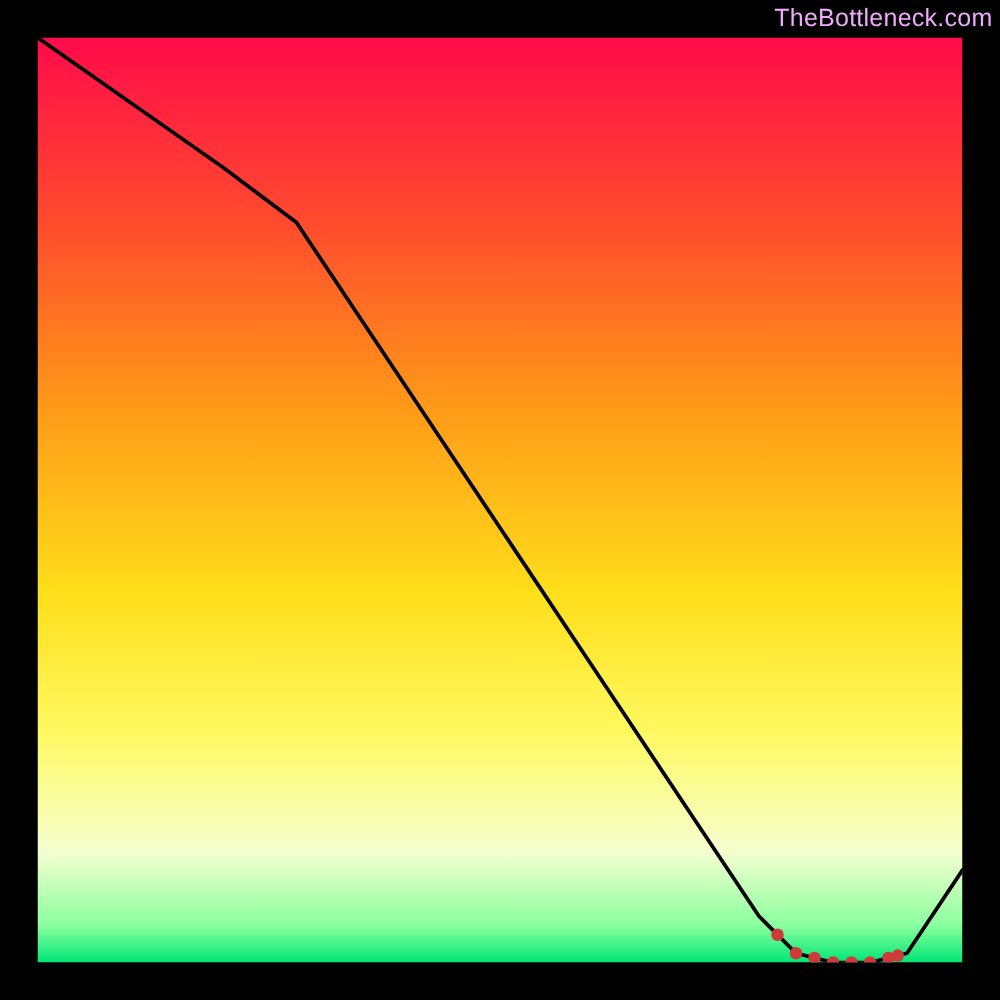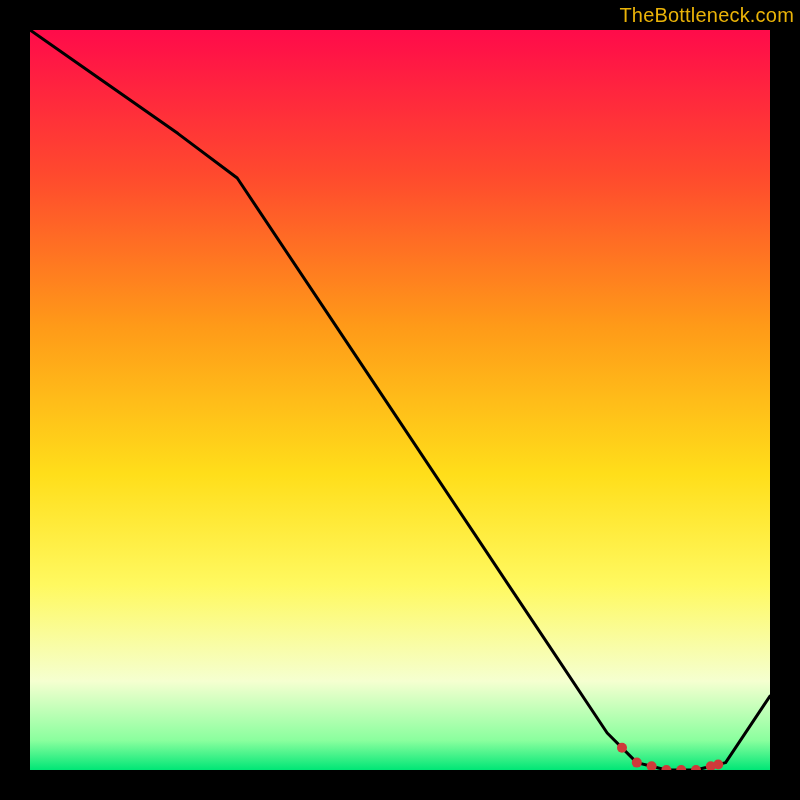--- a/index.html
+++ b/index.html
@@ -14,21 +14,21 @@
   .frame {
     position: relative;
     width: 800px;
     height: 800px;
     background: #000;
   }
   .watermark {
     position: absolute;
     top: 4px;
     right: 6px;
-    color: #eab308;
+    color: #f0abfc;
     font-size: 20px;
     font-weight: 500;
     letter-spacing: 0.2px;
   }
   .plot {
     position: absolute;
     left: 30px;
     top: 30px;
     width: 740px;
     height: 740px;

